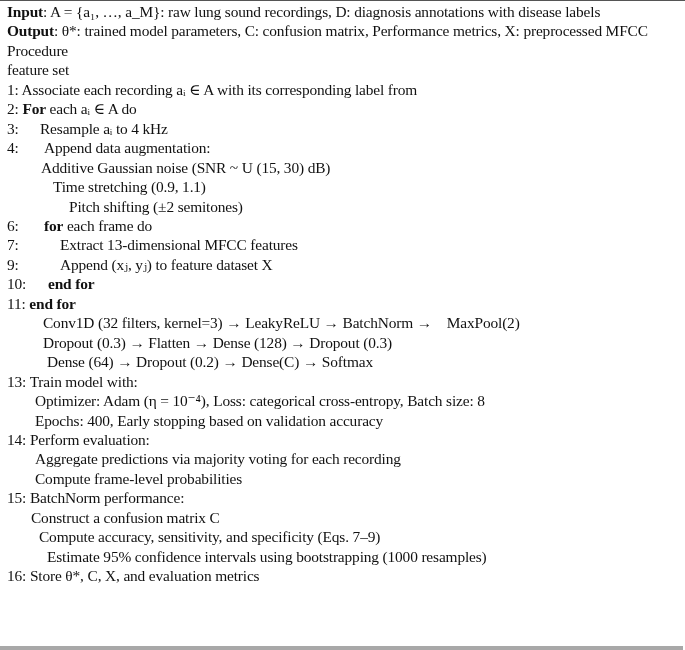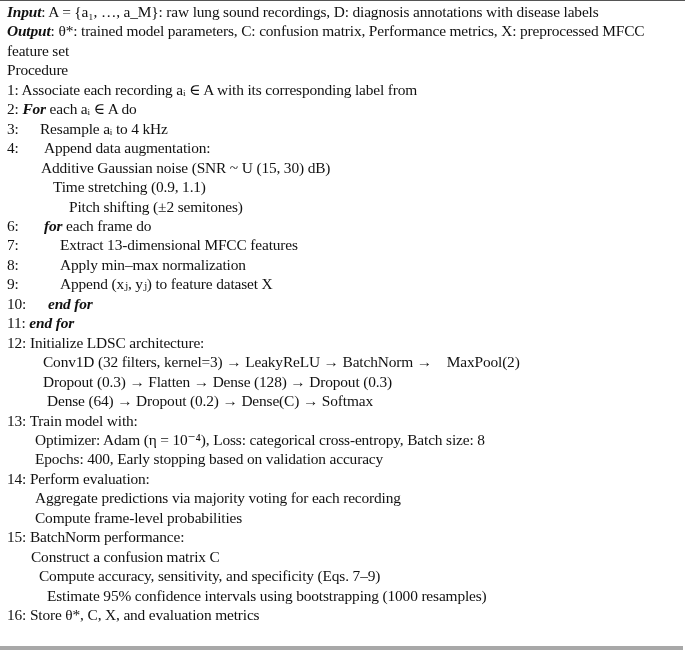--- a/index.html
+++ b/index.html
@@ -37,61 +37,59 @@
       left: 7px;
       top: 1px;
       width: 675px;
     }
     .line {
       font-size: 15.4px;
       line-height: 19.45px;
       white-space: nowrap;
       letter-spacing: -0.15px;
     }
-    .b { font-weight: bold; font-style: italic; }
+    .b { font-weight: bold; }
     .num { display: inline-block; }
   </style>
 </head>
 <body>
 
 <div class="algo-box">
   <div class="lines">
 
     <div class="line"><span class="b">Input</span><span>: A = {a₁, …, a_M}: raw lung sound recordings, D: diagnosis annotations with disease labels</span></div>
 
     <div class="line"><span class="b">Output</span><span>: θ*: trained model parameters, C: confusion matrix, Performance metrics, X: preprocessed MFCC</span></div>
+    <div class="line">Procedure</div>
+
     <div class="line">feature set</div>
-
-    <div class="line">Procedure</div>
 
     <div class="line">1: Associate each recording aᵢ ∈ A with its corresponding label from</div>
 
     <div class="line"><span>2: </span><span class="b">For</span><span> each aᵢ ∈ A do</span></div>
 
     <div class="line"><span class="num" style="width:33px">3:</span><span>Resample aᵢ to 4 kHz</span></div>
 
     <div class="line"><span class="num" style="width:37px">4:</span><span>Append data augmentation:</span></div>
     <div class="line" style="padding-left:34px">Additive Gaussian noise (SNR ~ U (15, 30) dB)</div>
     <div class="line" style="padding-left:46px">Time stretching (0.9, 1.1)</div>
     <div class="line" style="padding-left:62px">Pitch shifting (±2 semitones)</div>
 
 
     <div class="line"><span class="num" style="width:37px">6:</span><span class="b">for</span><span> each frame do</span></div>
 
     <div class="line"><span class="num" style="width:53px">7:</span><span>Extract 13-dimensional MFCC features</span></div>
 
-    <div class="line"><span class="num" style="width:53px">8:</span><span>Apply min–max normalization</span></div>
 
     <div class="line"><span class="num" style="width:53px">9:</span><span>Append (xⱼ, yⱼ) to feature dataset X</span></div>
 
     <div class="line"><span class="num" style="width:41px">10:</span><span class="b">end for</span></div>
 
     <div class="line"><span>11: </span><span class="b">end for</span></div>
 
-    <div class="line">12: Initialize LDSC architecture:</div>
     <div class="line" style="padding-left:36px; white-space:pre">Conv1D (32 filters, kernel=3) → LeakyReLU → BatchNorm →    MaxPool(2)</div>
     <div class="line" style="padding-left:36px">Dropout (0.3) → Flatten → Dense (128) → Dropout (0.3)</div>
     <div class="line" style="padding-left:40px">Dense (64) → Dropout (0.2) → Dense(C) → Softmax</div>
 
     <div class="line">13: Train model with:</div>
     <div class="line" style="padding-left:28px">Optimizer: Adam (η = 10⁻⁴), Loss: categorical cross-entropy, Batch size: 8</div>
     <div class="line" style="padding-left:28px">Epochs: 400, Early stopping based on validation accuracy</div>
 
     <div class="line">14: Perform evaluation:</div>
     <div class="line" style="padding-left:28px">Aggregate predictions via majority voting for each recording</div>

